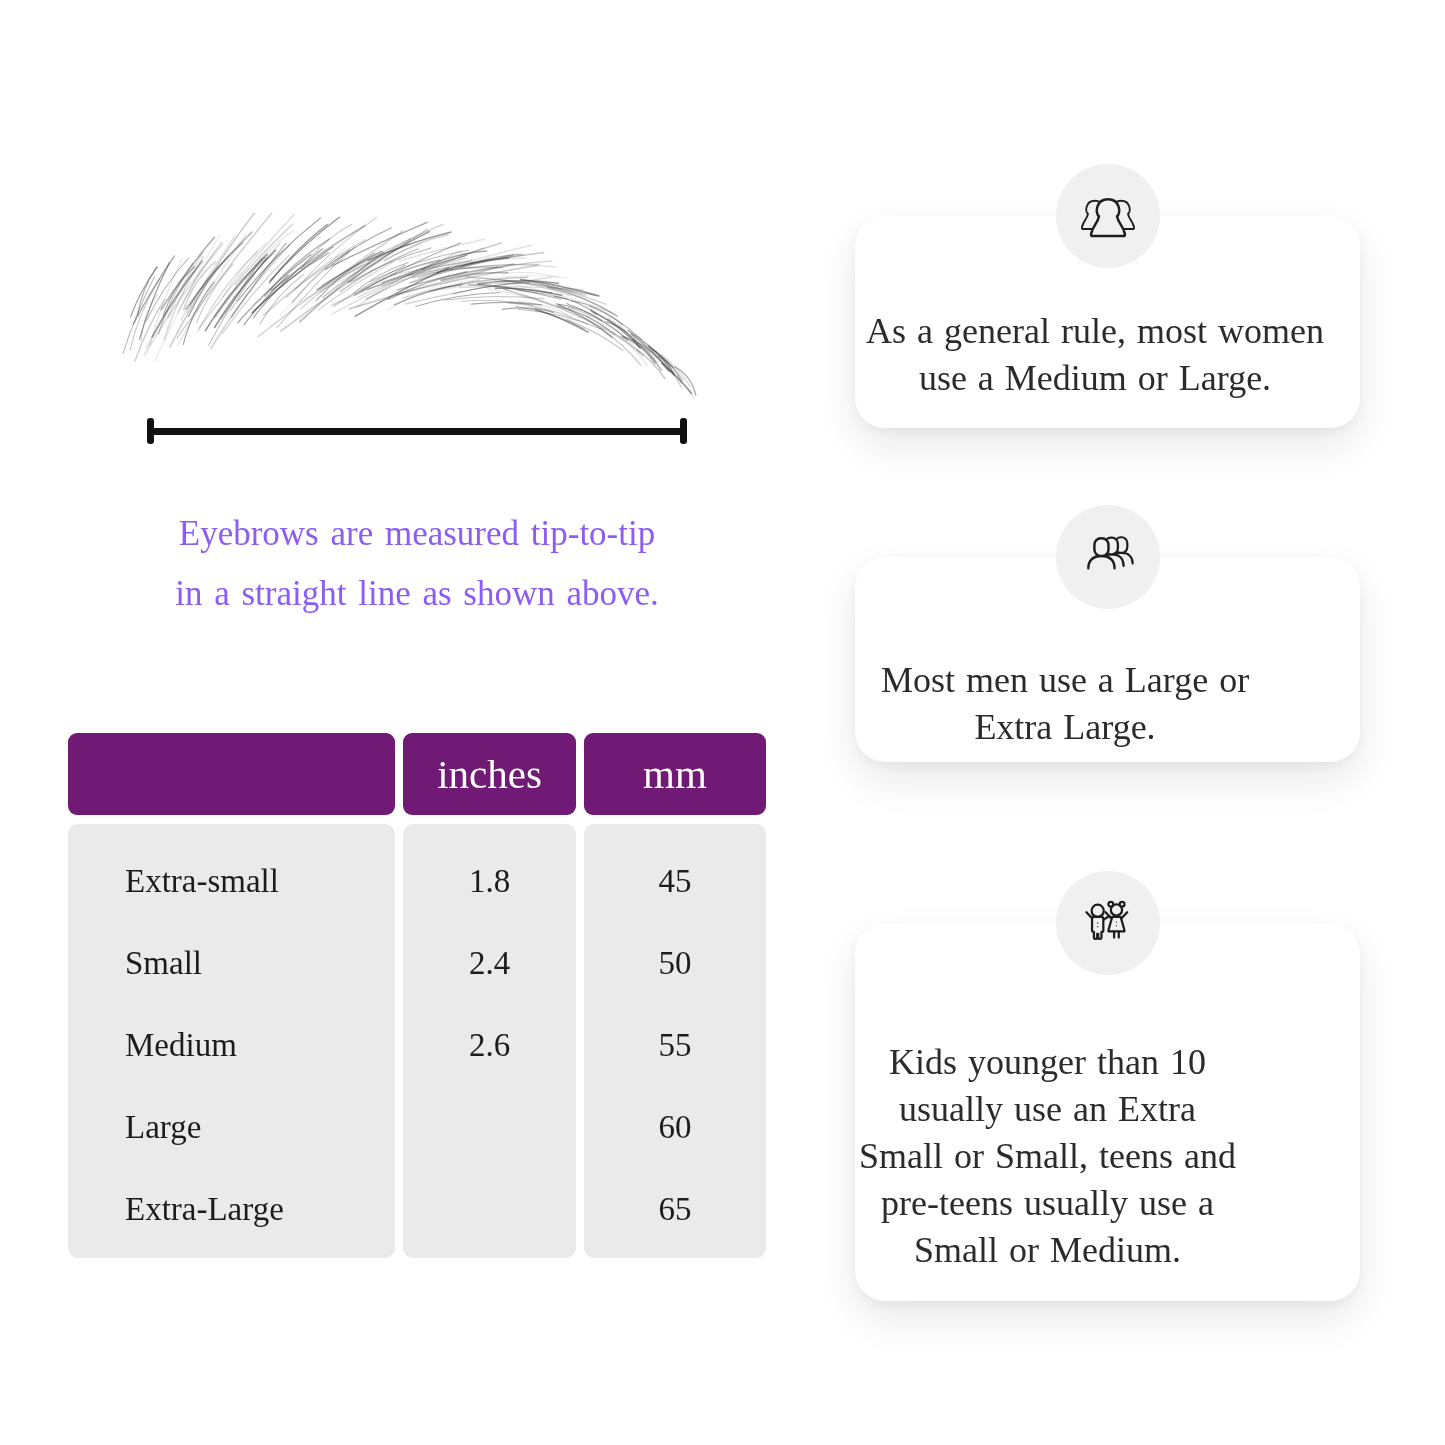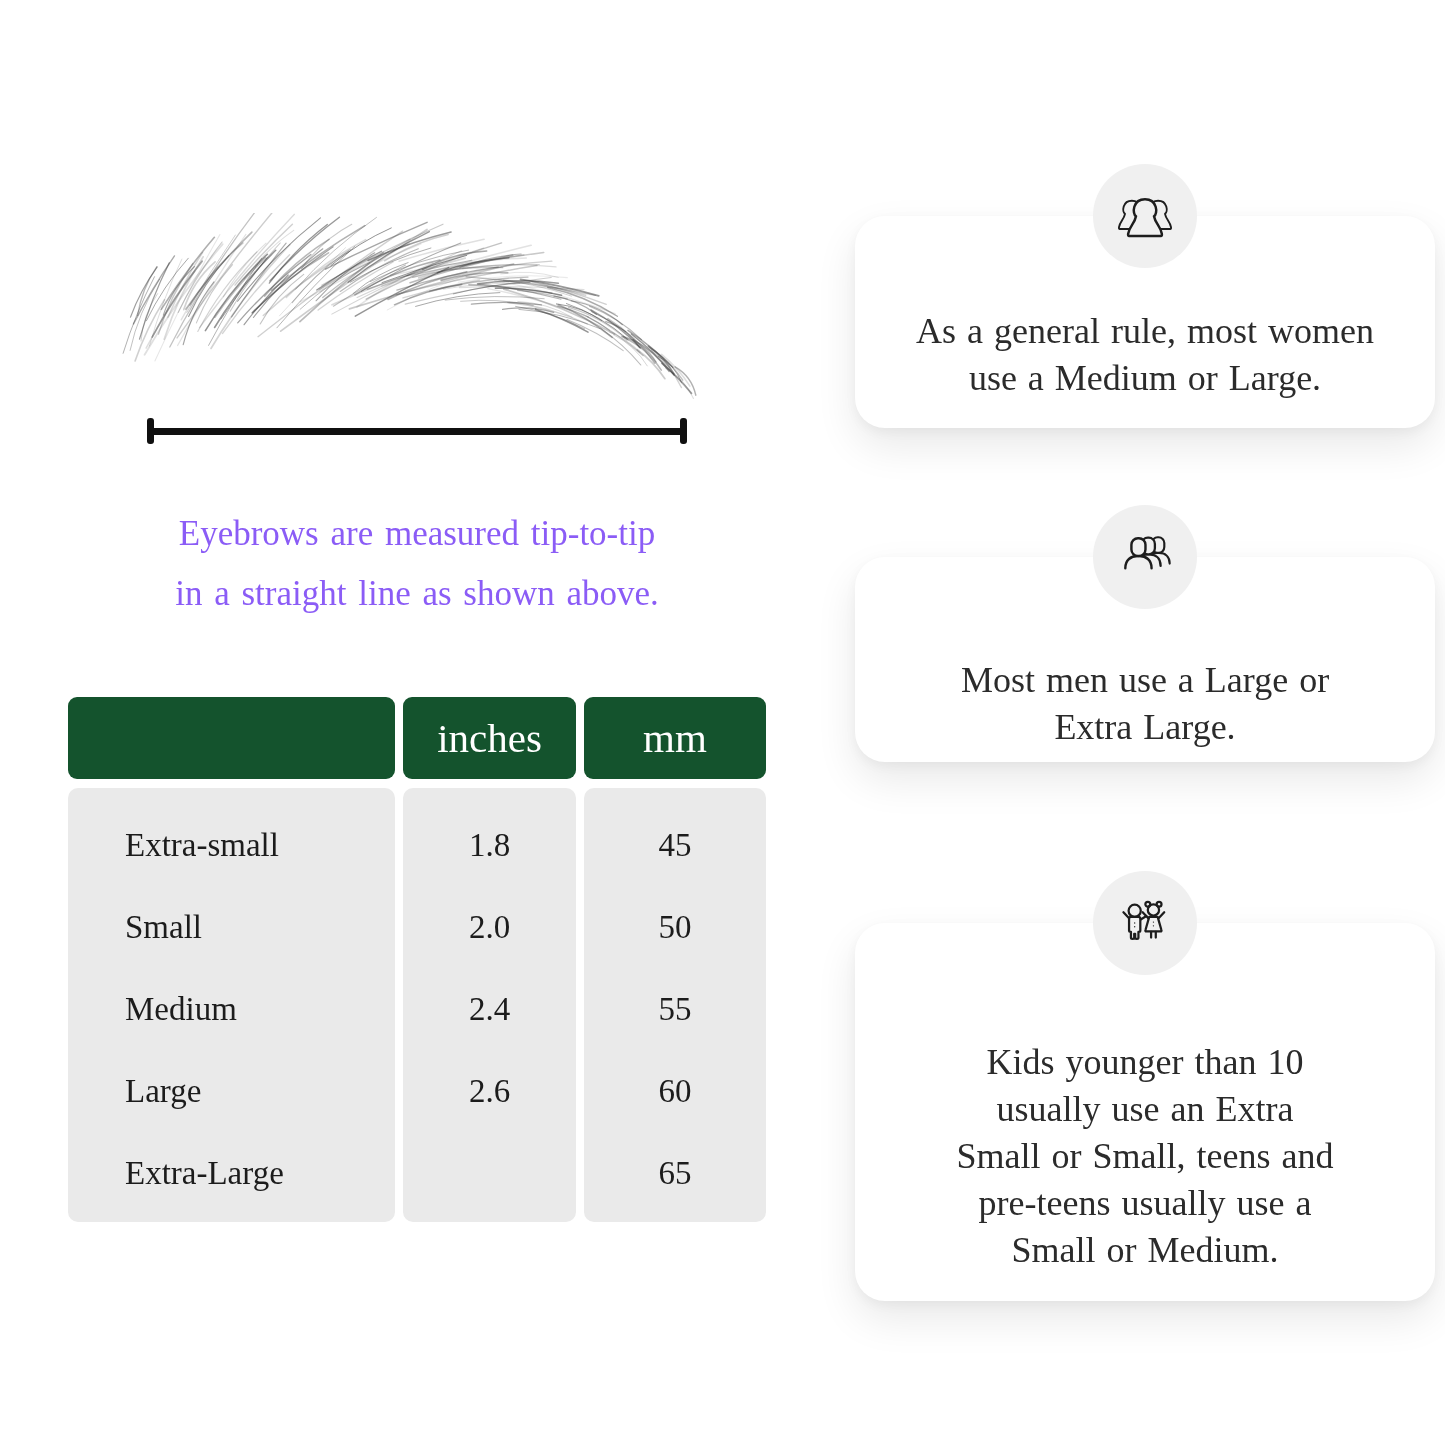--- a/index.html
+++ b/index.html
@@ -19,31 +19,31 @@
   #measure-line .cap{position:absolute;top:0;width:7px;height:26px;background:#101010;border-radius:3px;}
   #measure-line .cap.left{left:0;}
   #measure-line .cap.right{right:0;}
 
   #caption{left:68px;top:504px;width:698px;text-align:center;
     font-size:35px;line-height:60px;color:#8b5cf6;word-spacing:3px;}
 
   
   #size-table{left:68px;top:697px;width:698px;display:grid;
     grid-template-columns:327px 173px 182px;column-gap:8px;row-gap:9px;}
-  .th{height:82px;background:#14532d;border-radius:9px;color:#ffffff;
-    display:flex;align-items:center;justify-content:center;font-size:41px;}
+  .th{height:82px;background:#701a75;border-radius:9px;color:#ffffff;
+    display:flex;align-items:center;justify-content:center;font-size:41px;margin-top:36px;}
   .tb{background:#eaeaea;border-radius:10px;height:434px;box-sizing:border-box;padding-top:16px;}
   .cell{height:82px;display:flex;align-items:center;font-size:33px;color:#1c1c1c;}
   .tb.labels .cell{padding-left:57px;}
   .tb.nums .cell{justify-content:center;}
 
   
-  .card{position:absolute;left:855px;width:580px;background:#ffffff;border-radius:30px;
+  .card{position:absolute;left:855px;width:505px;background:#ffffff;border-radius:30px;
     box-shadow:0 18px 42px rgba(0,0,0,0.09),0 4px 12px rgba(0,0,0,0.045);
-    display:flex;justify-content:center;align-items:flex-start;box-sizing:border-box;}
+    display:flex;justify-content:flex-start;align-items:flex-start;box-sizing:border-box;}
   #card-women{top:216px;height:212px;padding-top:92px;}
   #card-men{top:557px;height:205px;padding-top:100px;}
   #card-kids{top:923px;height:378px;padding-top:92px;}
   .card .txt{font-size:36px;line-height:47px;text-align:center;color:#2b2b2b;word-spacing:2px;}
   #card-women .txt{max-width:480px;}
   #card-men .txt{max-width:420px;}
   #card-kids .txt{max-width:385px;margin-top:24px;}
   .icon-circle{position:absolute;top:-52px;left:50%;transform:translateX(-50%);
     width:104px;height:104px;border-radius:50%;background:#f0f0f0;
     display:flex;align-items:center;justify-content:center;}
@@ -251,21 +251,20 @@
 
   <div class="tb labels">
     <div class="cell">Extra-small</div>
     <div class="cell">Small</div>
     <div class="cell">Medium</div>
     <div class="cell">Large</div>
     <div class="cell">Extra-Large</div>
   </div>
   <div class="tb nums">
     <div class="cell">1.8</div>
-    <div class="cell">2.0</div>
     <div class="cell">2.4</div>
     <div class="cell">2.6</div>
   </div>
   <div class="tb nums">
     <div class="cell">45</div>
     <div class="cell">50</div>
     <div class="cell">55</div>
     <div class="cell">60</div>
     <div class="cell">65</div>
   </div>

